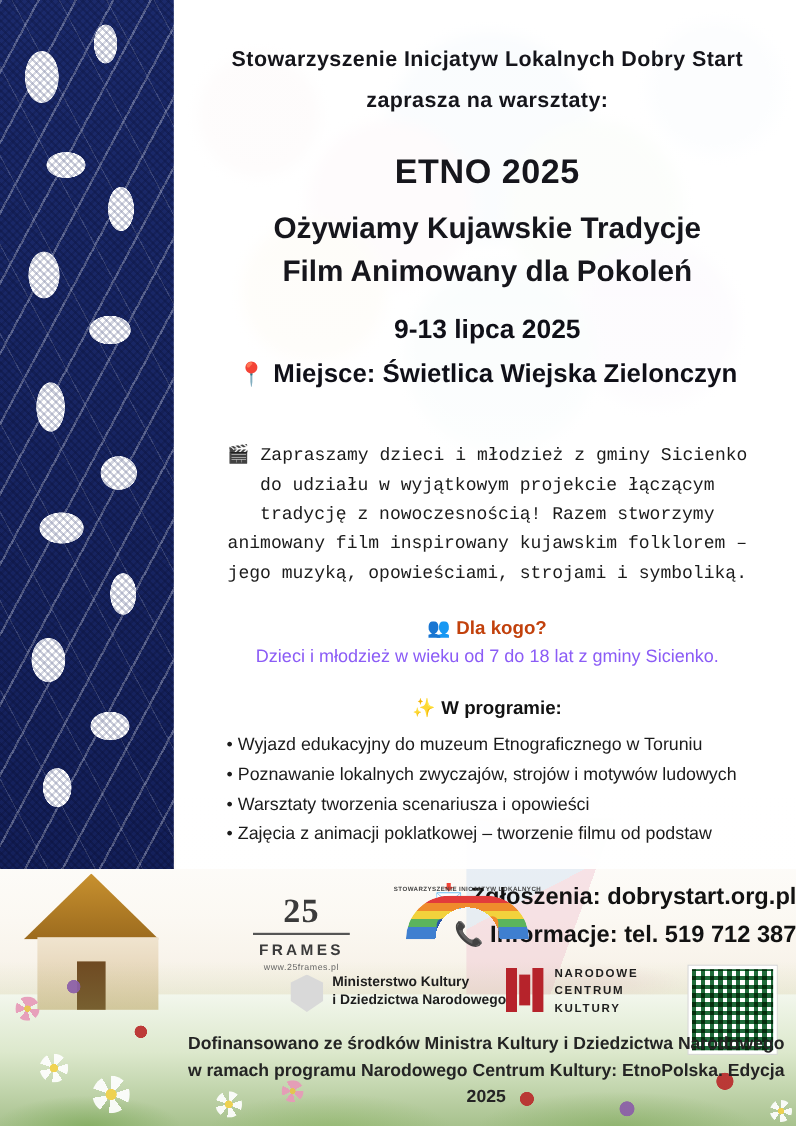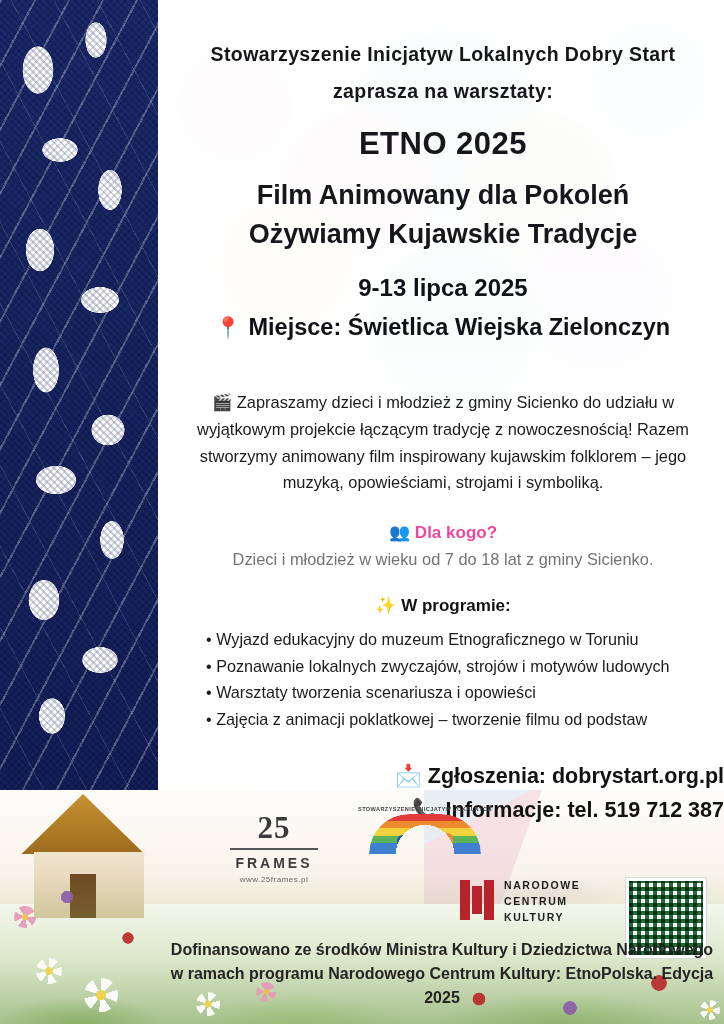--- a/index.html
+++ b/index.html
@@ -152,21 +152,21 @@
     letter-spacing: .4px;
     margin-top: 36px;
     line-height: 1.9;
     color: #15151b;
   }
   .org-line .l2 { display: block; }
 
   .title-main {
     font-size: 31px;
     font-weight: 700;
-    margin-top: 16px;
+    margin-top: 28px;
     letter-spacing: .5px;
     color: #16161c;
   }
   .title-sub {
     font-size: 27px;
     font-weight: 700;
     margin-top: 14px;
     line-height: 1.45;
     color: #16161c;
   }
@@ -183,31 +183,32 @@
     color: #101018;
   }
   .place .pin { font-size: 21px; }
 
   .intro {
     width: 500px;
     margin: 48px auto 0;
     font-size: 16.4px;
     line-height: 1.62;
     color: #1b1b1b;
+    font-family: Liberation Mono, monospace;
   }
   .section-head {
     margin-top: 26px;
     font-size: 17px;
     font-weight: 700;
-    color: #ec4899;
+    color: #c2410c;
   }
   .section-text {
     margin-top: 7px;
     font-size: 16.4px;
-    color: #737373;
+    color: #8b5cf6;
   }
   .program-head {
     margin-top: 26px;
     font-size: 17px;
     font-weight: 700;
     color: #121212;
   }
   .program-list {
     width: 474px;
     margin: 10px auto 0;
@@ -375,22 +376,22 @@
 
   <div class="content">
 
     <div class="org-line">
       <span>Stowarzyszenie Inicjatyw Lokalnych Dobry Start</span>
       <span class="l2">zaprasza na warsztaty:</span>
     </div>
 
     <div class="title-main">ETNO 2025</div>
     <div class="title-sub">
+      <div>Ożywiamy Kujawskie Tradycje</div>
       <div>Film Animowany dla Pokoleń</div>
-      <div>Ożywiamy Kujawskie Tradycje</div>
     </div>
 
     <div class="dates">9-13 lipca 2025</div>
 
     <div class="place">
       <span class="pin">📍</span>
       <span>Miejsce: Świetlica Wiejska Zielonczyn</span>
     </div>
 
     <div class="intro">
@@ -442,20 +443,27 @@
         <div class="kids">
           <div class="kid" style="background:#2a57a8;"></div>
           <div class="kid" style="background:#e0a0b6; height:20px;"></div>
           <div class="kid" style="background:#5bb45c;"></div>
           <div class="kid" style="background:#ef8b2c; height:19px;"></div>
         </div>
       </div>
     </div>
 
 
+    <div class="logo-mkidn">
+      <div class="eagle"></div>
+      <div class="lines">
+        <div>Ministerstwo Kultury</div>
+        <div>i Dziedzictwa Narodowego</div>
+      </div>
+    </div>
 
     <div class="logo-nck">
       <div class="mark"></div>
       <div class="lines">
         <div>NARODOWE</div>
         <div>CENTRUM</div>
         <div>KULTURY</div>
       </div>
     </div>
 

